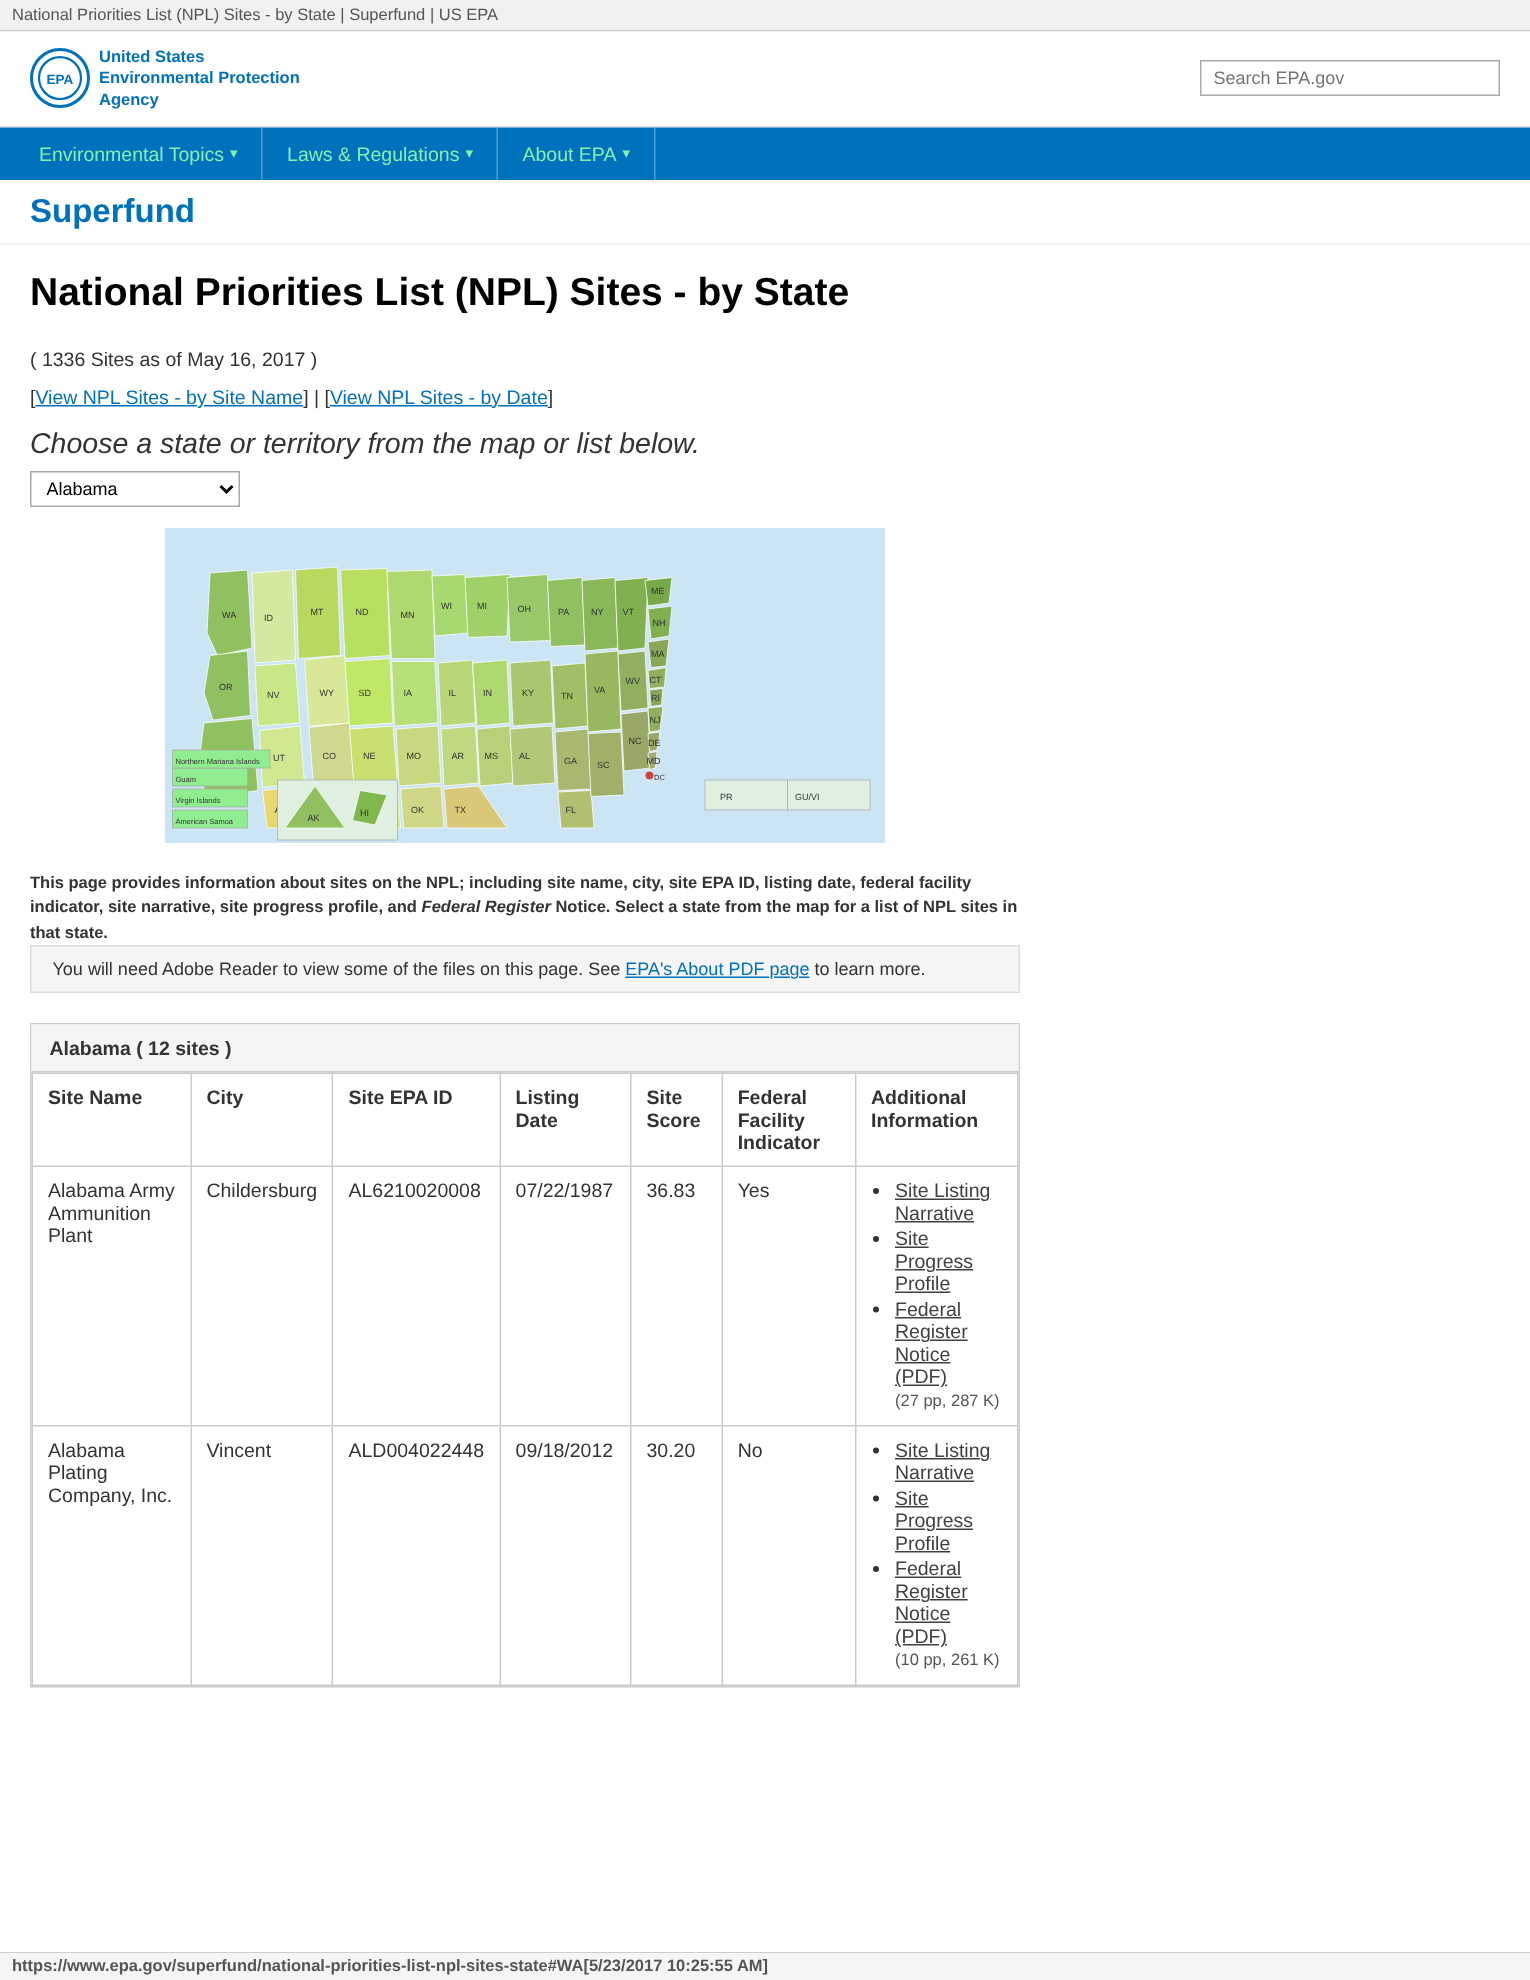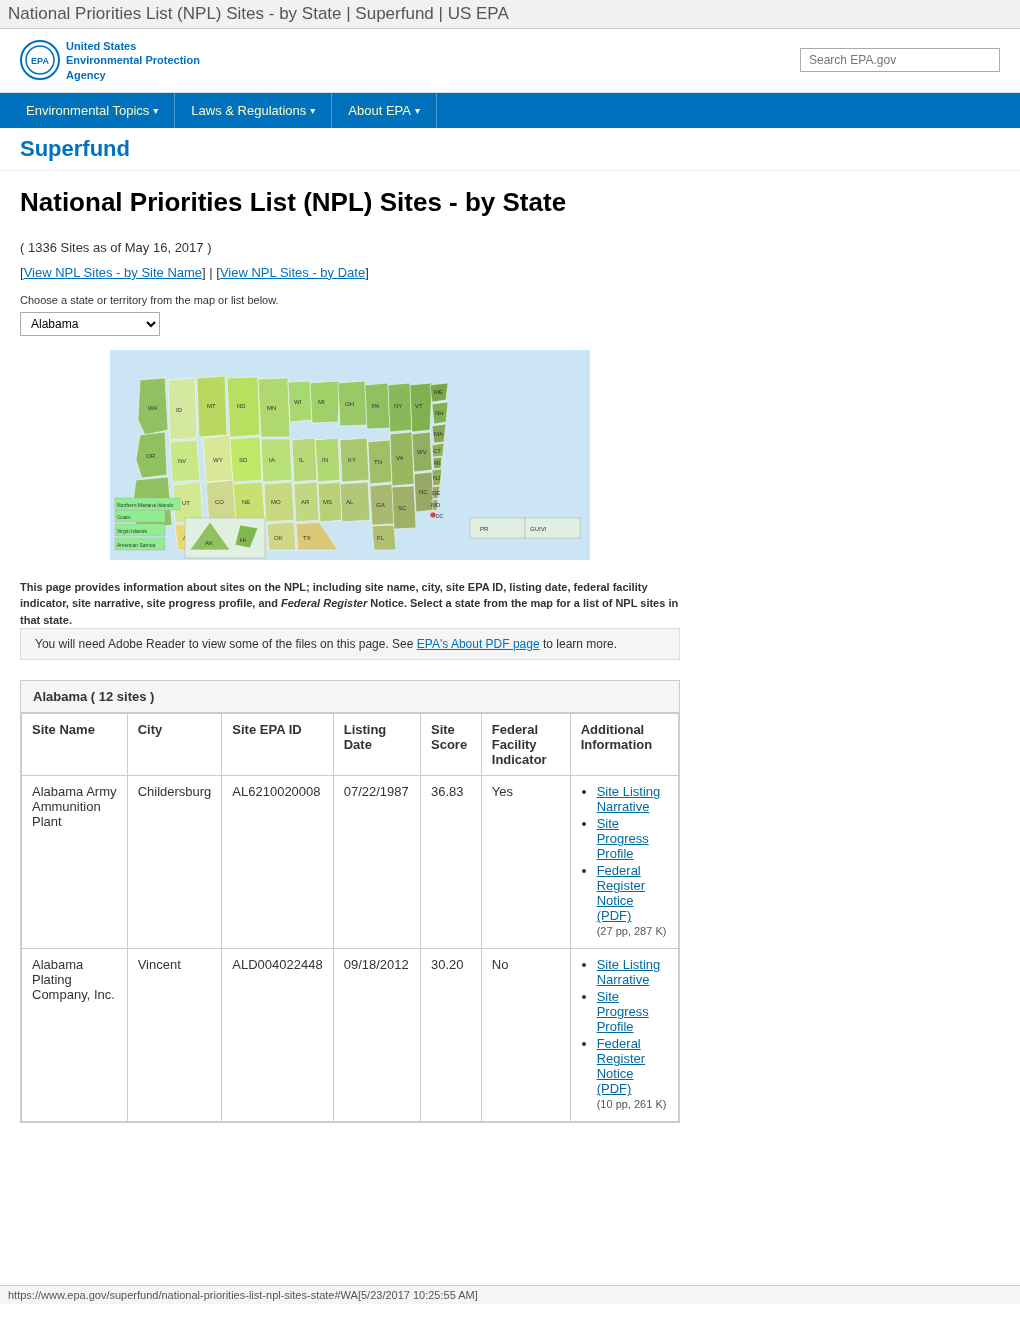--- a/index.html
+++ b/index.html
@@ -2,21 +2,21 @@
 <html><head>
   <meta charset="utf-8">
   <style>
     * { box-sizing: border-box; margin: 0; padding: 0; }
     body { font-family: Arial, sans-serif; font-size: 13px; color: #333; background: #fff; }
     
     
     .browser-tab {
       background: #f1f1f1;
       padding: 4px 8px;
-      font-size: 17px;
+      font-size: 11px;
       color: #555;
       border-bottom: 1px solid #ccc;
     }
 
     
     .epa-header {
       display: flex;
       align-items: center;
       justify-content: space-between;
       padding: 10px 20px;
@@ -58,21 +58,21 @@
     }
 
     
     .nav-bar {
       background: #0071bc;
       padding: 0 10px;
       display: flex;
       align-items: stretch;
     }
     .nav-item {
-      color: #fef9c3;
+      color: #86efac;
       padding: 10px 16px;
       font-size: 13px;
       cursor: pointer;
       display: flex;
       align-items: center;
       white-space: nowrap;
       border-right: 1px solid rgba(255,255,255,0.3);
     }
     .nav-item .arrow { margin-left: 4px; font-size: 10px; }
 
@@ -140,22 +140,23 @@
     }
     .view-links {
       font-size: 13px;
       margin-bottom: 14px;
     }
     .view-links a {
       color: #0071bc;
       text-decoration: underline;
     }
     .choose-label {
-      font-size: 11px;
+      font-size: 19px;
       margin-bottom: 6px;
+      font-style: italic;
     }
     .state-dropdown {
       border: 1px solid #aaa;
       padding: 3px 6px;
       font-size: 12px;
       width: 140px;
       margin-bottom: 14px;
       background: #fff;
     }
 
@@ -214,39 +215,40 @@
     }
     td a { color: #0071bc; text-decoration: underline; }
     .additional-info ul {
       list-style: disc;
       padding-left: 16px;
     }
     .additional-info ul li {
       margin-bottom: 2px;
     }
     .additional-info ul li a {
-      color: #0369a1;
+      color: #404040;
     }
     .file-info {
       font-size: 11px;
       color: #555;
       margin-top: 2px;
     }
 
     
     .status-bar {
       background: #f5f5f5;
       border-top: 1px solid #ccc;
       padding: 3px 8px;
       font-size: 11px;
       color: #555;
       position: fixed;
-      bottom: 16px;
+      bottom: 0;
       left: 0;
       width: 100%;
+      font-weight: bold;
     }
 
     
     .us-map-simple {
       width: 480px;
       height: 210px;
     }
   </style>
 </head>
 <body>

